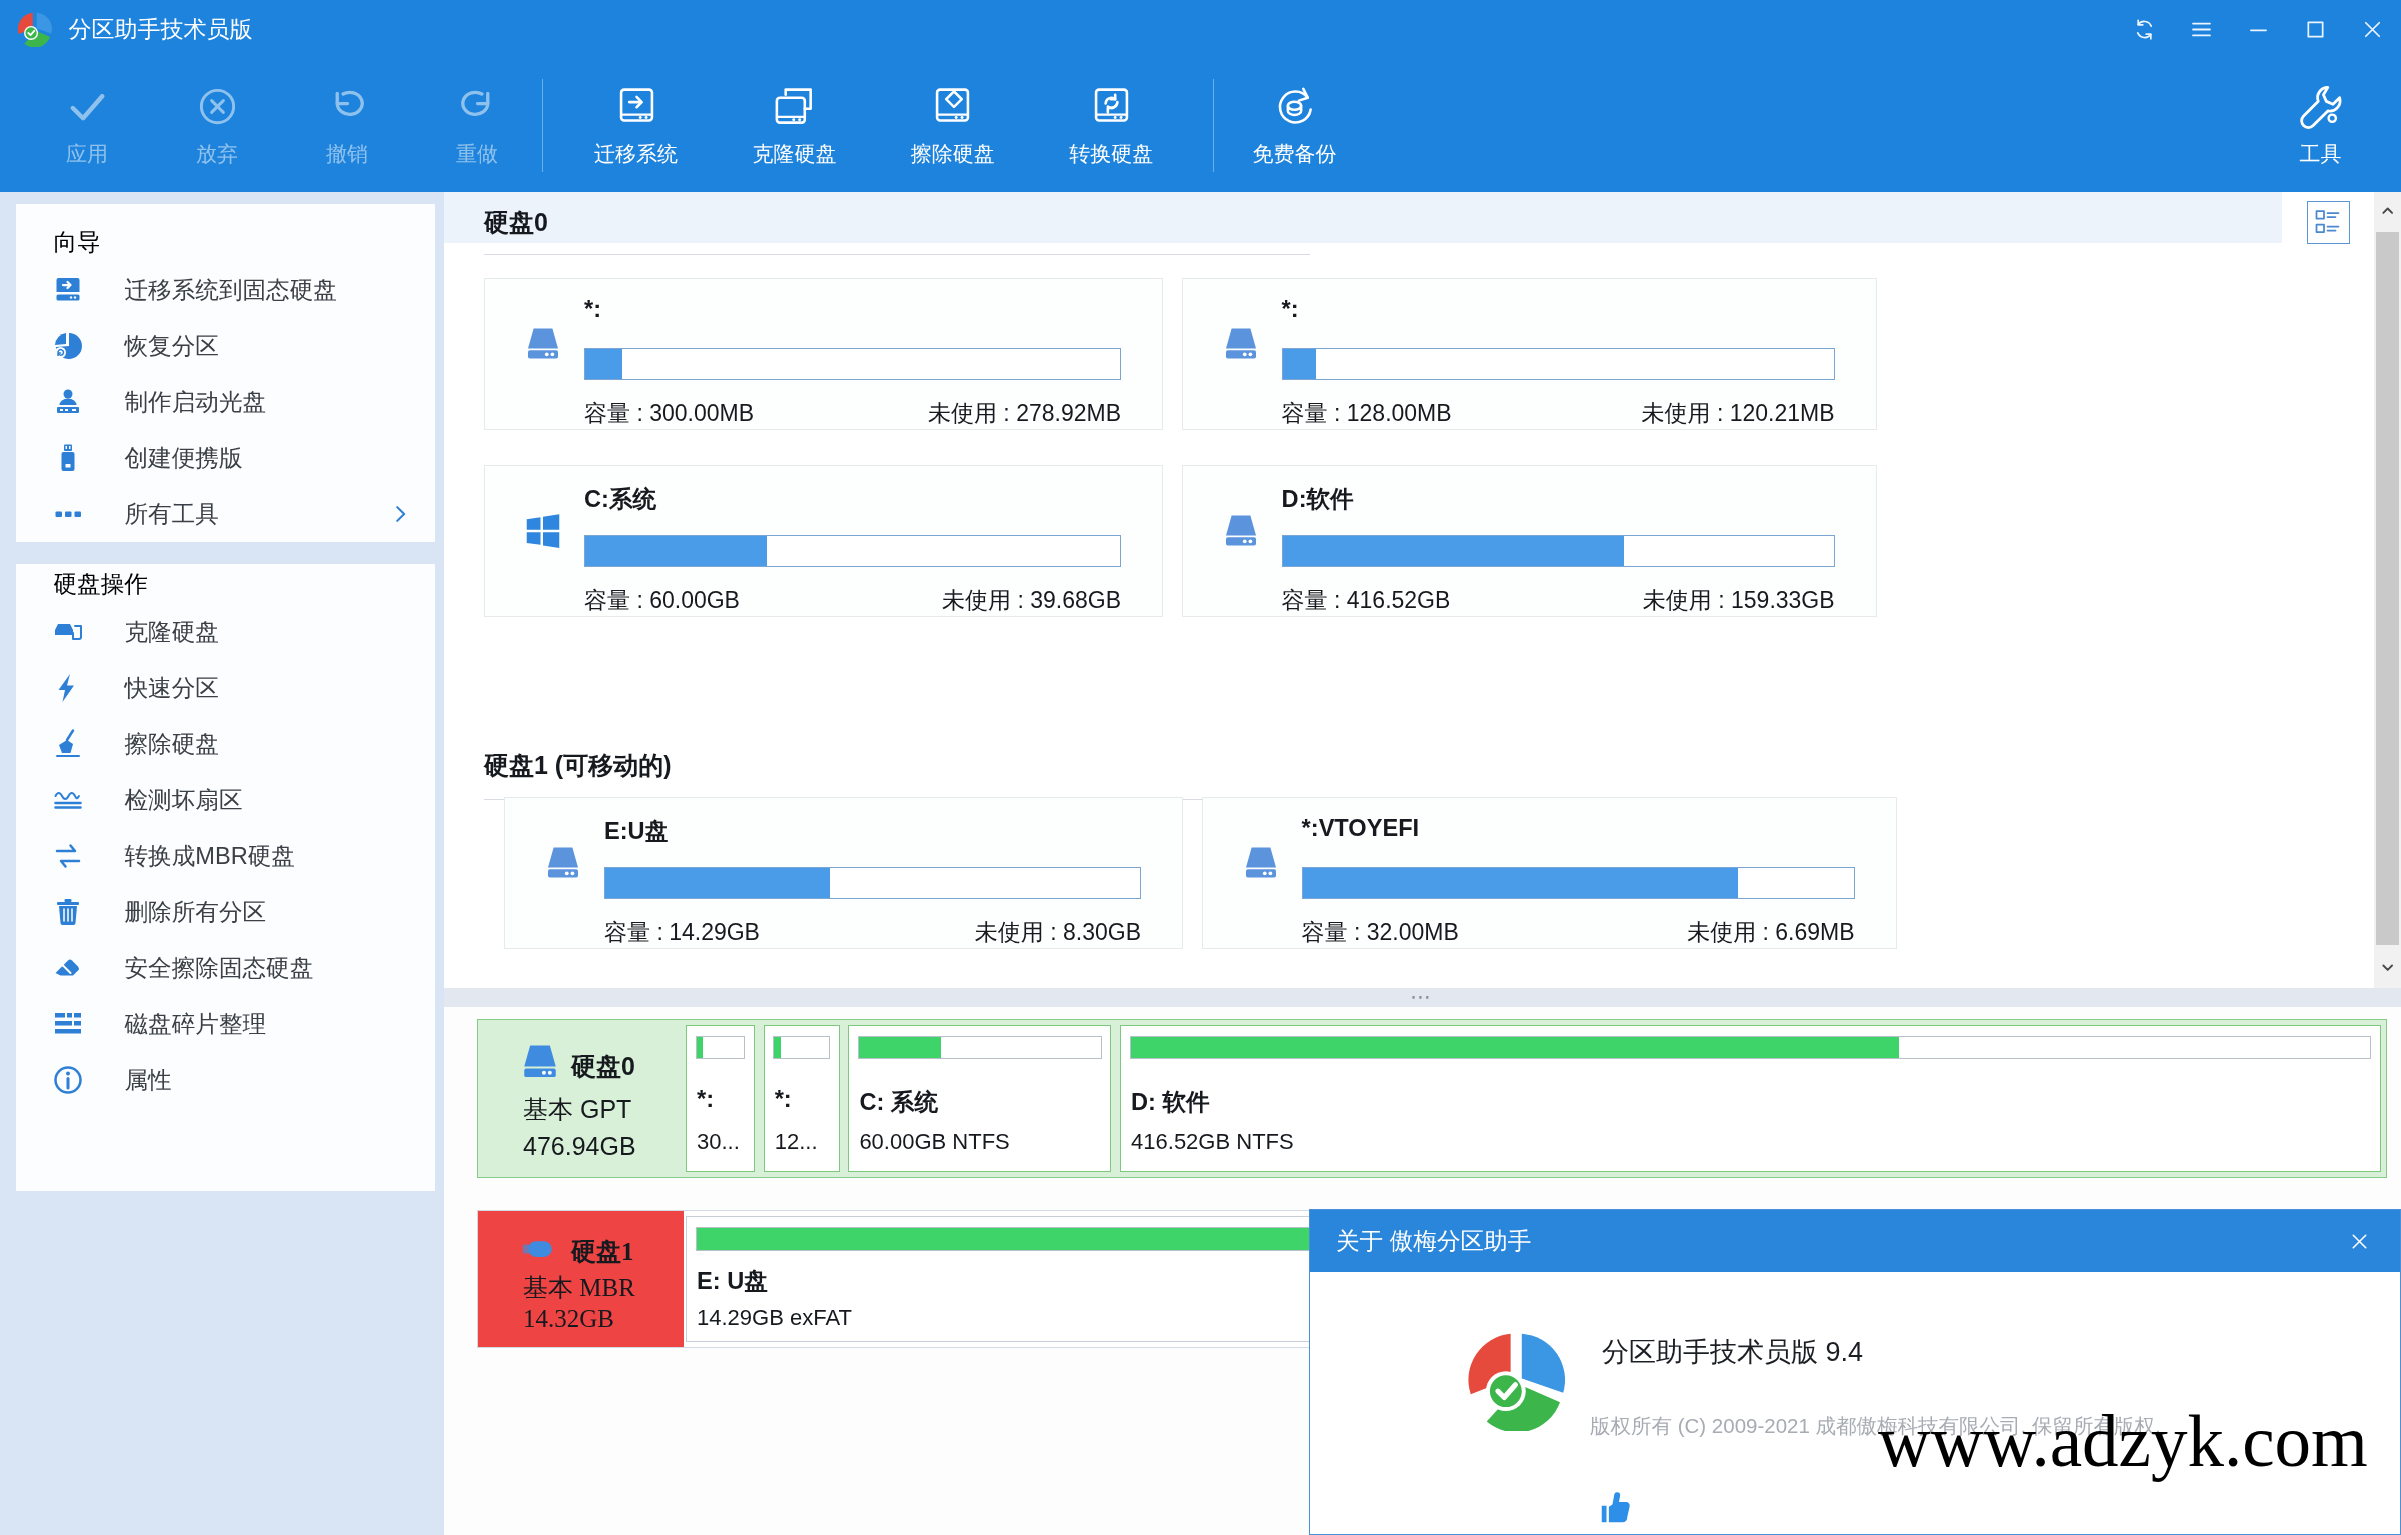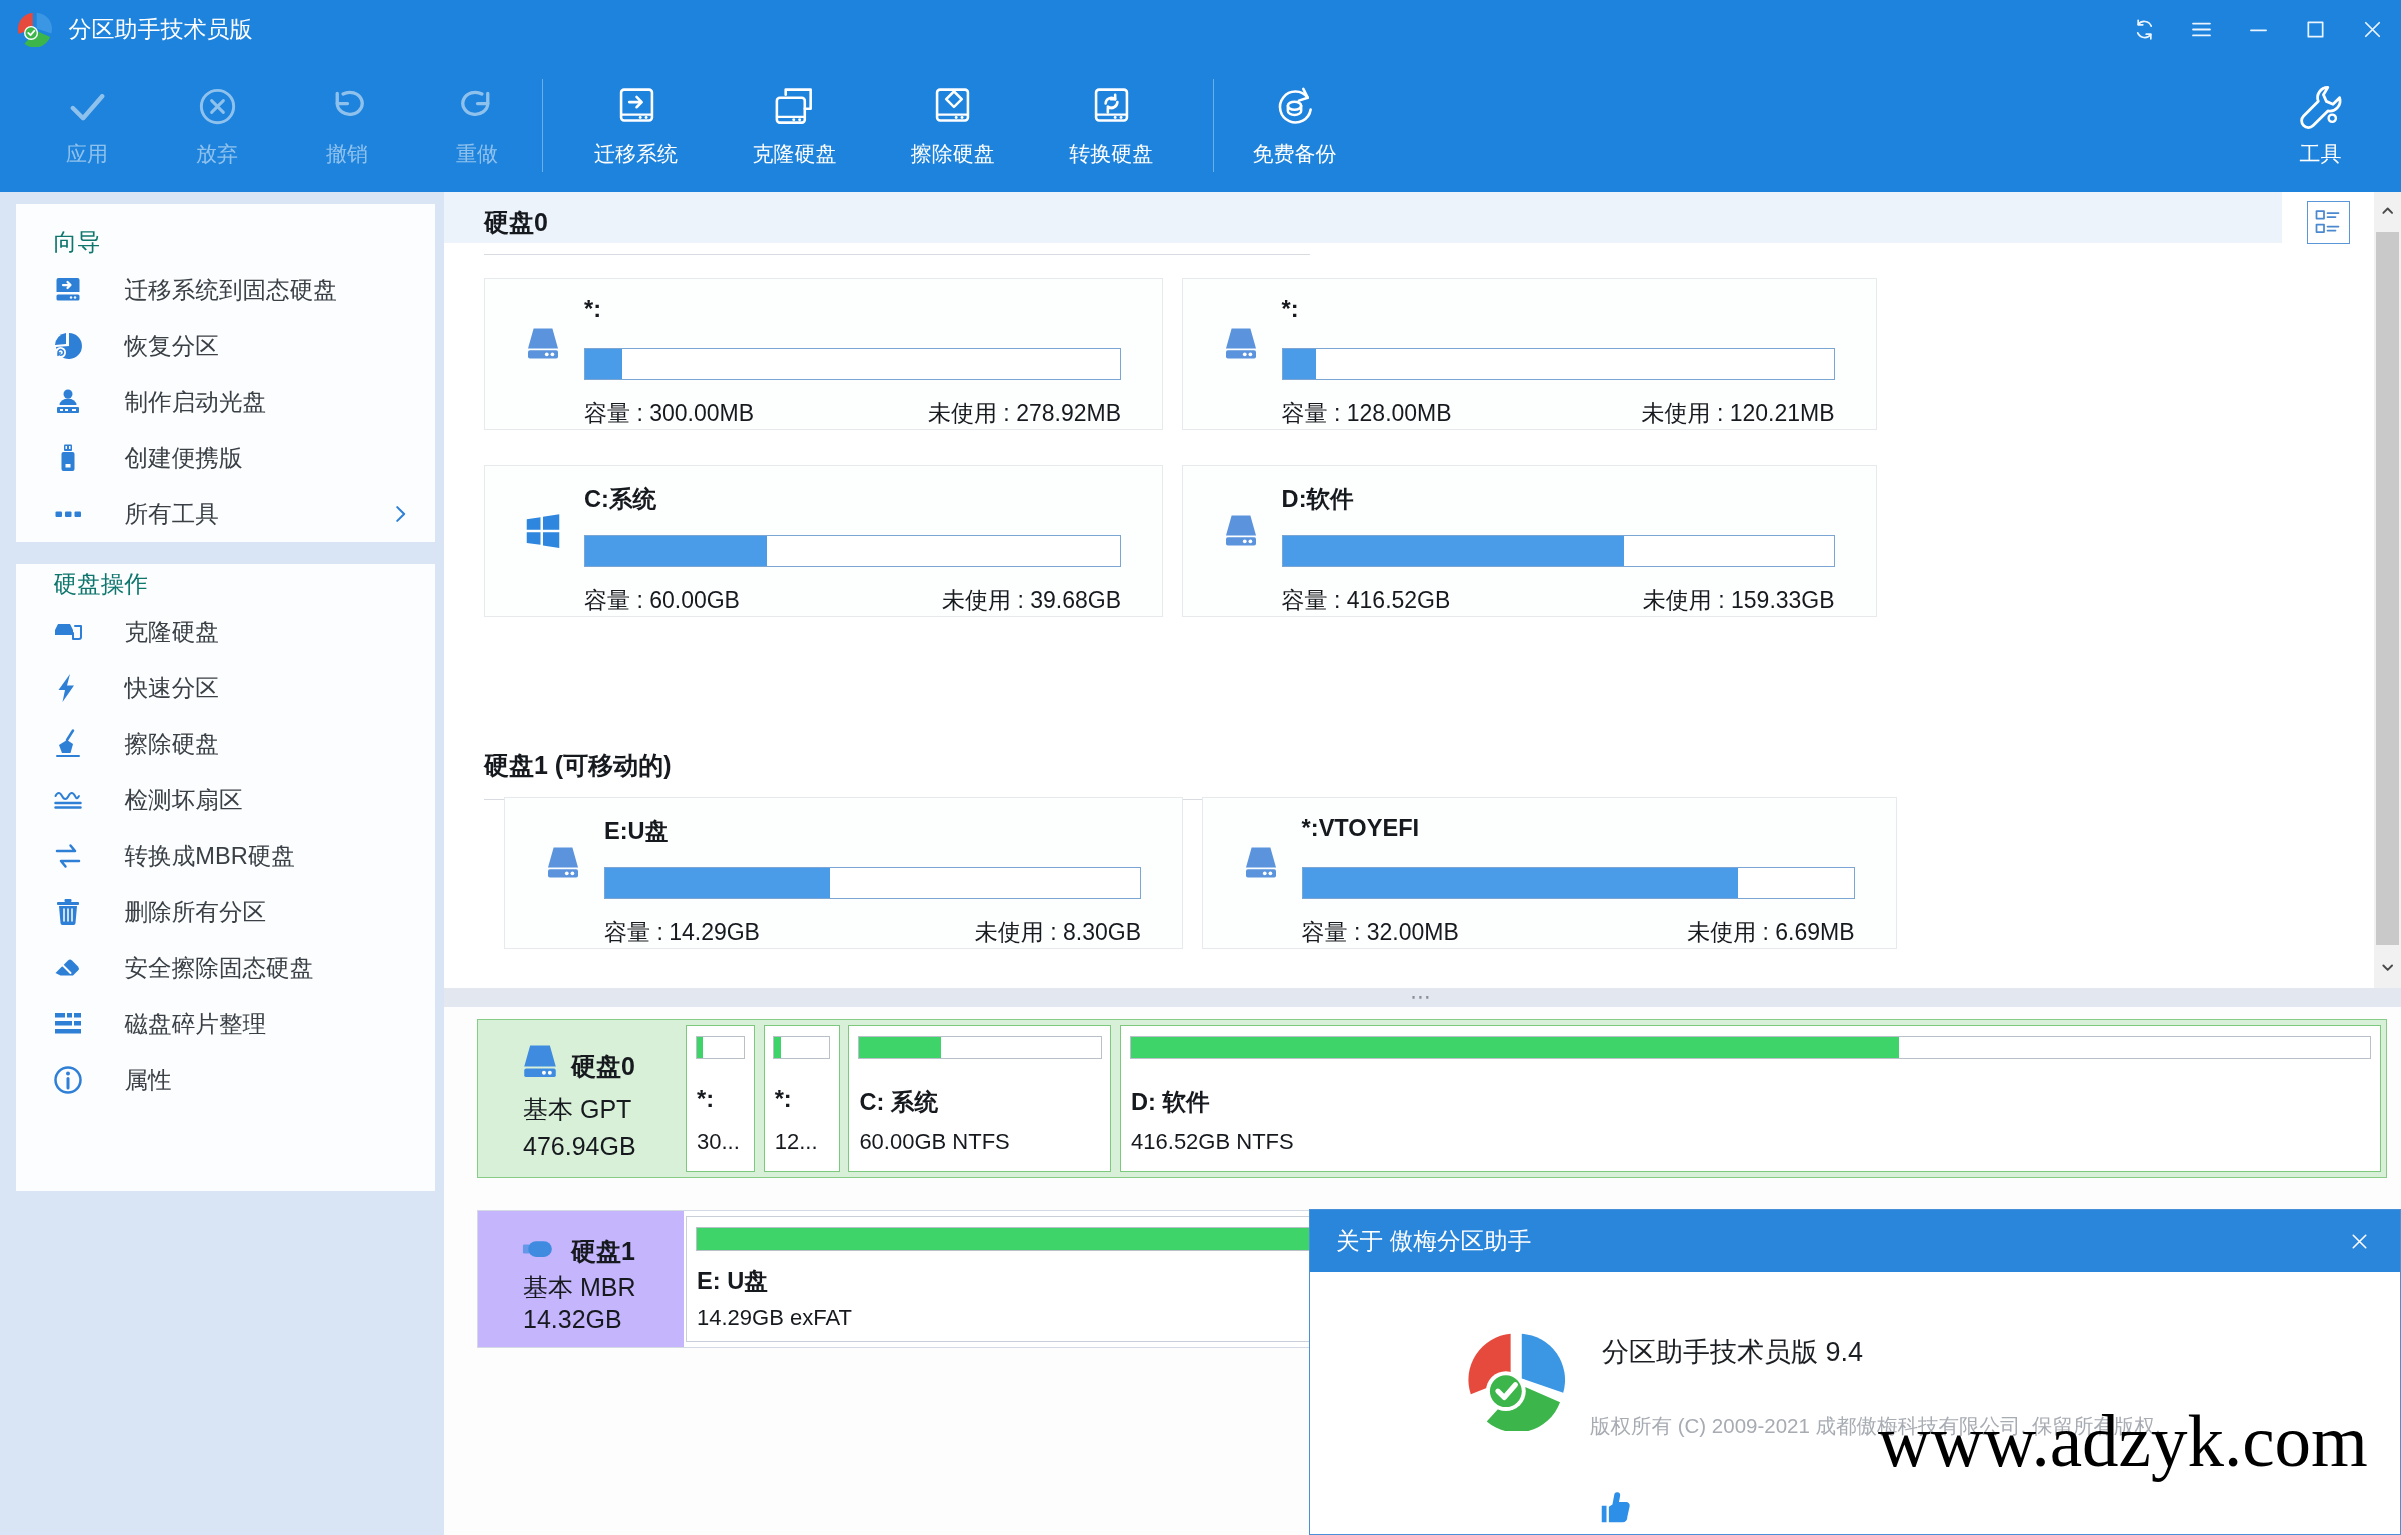--- a/index.html
+++ b/index.html
@@ -27,21 +27,21 @@
   #toolbar-history{margin-left:22px;}
   #sep1{margin-left:0;}
   #toolbar-disk{margin-left:17.4px;gap:7.4px;}
   #sep2{margin-left:26px;}
   .backup-wrap{margin-left:5px;}
   .tools-wrap{margin-left:auto;margin-right:5px;}
 
   
   .sidebar{position:absolute;left:0;top:192px;width:444px;bottom:0;background:#D9E5F5;}
   .side-panel{position:absolute;left:15.5px;top:12.4px;width:419px;height:987px;background:#FCFDFE;}
-  .section-header{height:40px;display:flex;align-items:center;padding-left:38px;color:#0f766e;font-size:23.6px;}
+  .section-header{height:40px;display:flex;align-items:center;padding-left:38px;color:#000000;font-size:23.6px;}
   .side-panel{padding-top:17.4px;box-sizing:border-box;}
   .section-gap{height:22px;background:#D9E5F5;}
   .side-item{height:56px;display:flex;align-items:center;padding-left:36px;position:relative;cursor:pointer;}
   .side-item .ic{width:32px;height:32px;color:#2E7FD6;flex:0 0 auto;}
   .side-item .ic svg{width:32px;height:32px;}
   .side-item .lbl{margin-left:41px;font-size:23.6px;color:#3A4046;white-space:nowrap;}
   .side-item .chev{position:absolute;right:23.6px;color:#2E7FD6;}
   .side-item .chev svg{width:22px;height:22px;}
 
   
@@ -78,21 +78,21 @@
 
   
   .splitter{position:absolute;left:444px;top:988px;right:0;height:18.6px;background:#E3E8F0;display:flex;align-items:center;justify-content:center;cursor:row-resize;}
   .splitter span{color:#8A8F98;font-size:21px;letter-spacing:3.7px;line-height:6.2px;}
 
   
   .bottom{position:absolute;left:444px;top:1007px;right:0;bottom:0;background:#FDFDFE;}
   .drow{position:absolute;left:33px;width:1910px;box-sizing:border-box;cursor:pointer;}
   #row0{top:11.8px;height:159px;background:#D8F0D7;border:1.9px solid #86CC86;}
   #row1{top:203px;height:138px;background:#fff;border:1.2px solid #D4DAE3;}
-  #row1 .rlabel{background:#c4b5fd;}
+  #row1 .rlabel{background:#ef4444;font-family:Liberation Serif, serif;}
   .rlabel{position:absolute;left:0;top:0;bottom:0;width:206px;}
   .rlabel .ric{position:absolute;left:41px;top:21px;width:42px;height:42px;color:#3E8BE0;}
   .rlabel .ric svg{width:42px;height:42px;}
   #row1 .rlabel .ric{top:17.4px;width:38px;height:38px;}
   .rname{position:absolute;left:93px;top:30px;font-size:25px;font-weight:bold;color:#16191E;}
   .rtype{position:absolute;left:45px;top:73px;font-size:25px;color:#16191E;}
   .rsize{position:absolute;left:45px;top:112px;font-size:25px;color:#16191E;}
   #row1 .rname{top:23.6px;}
   #row1 .rtype{top:60px;}
   #row1 .rsize{top:94px;}

